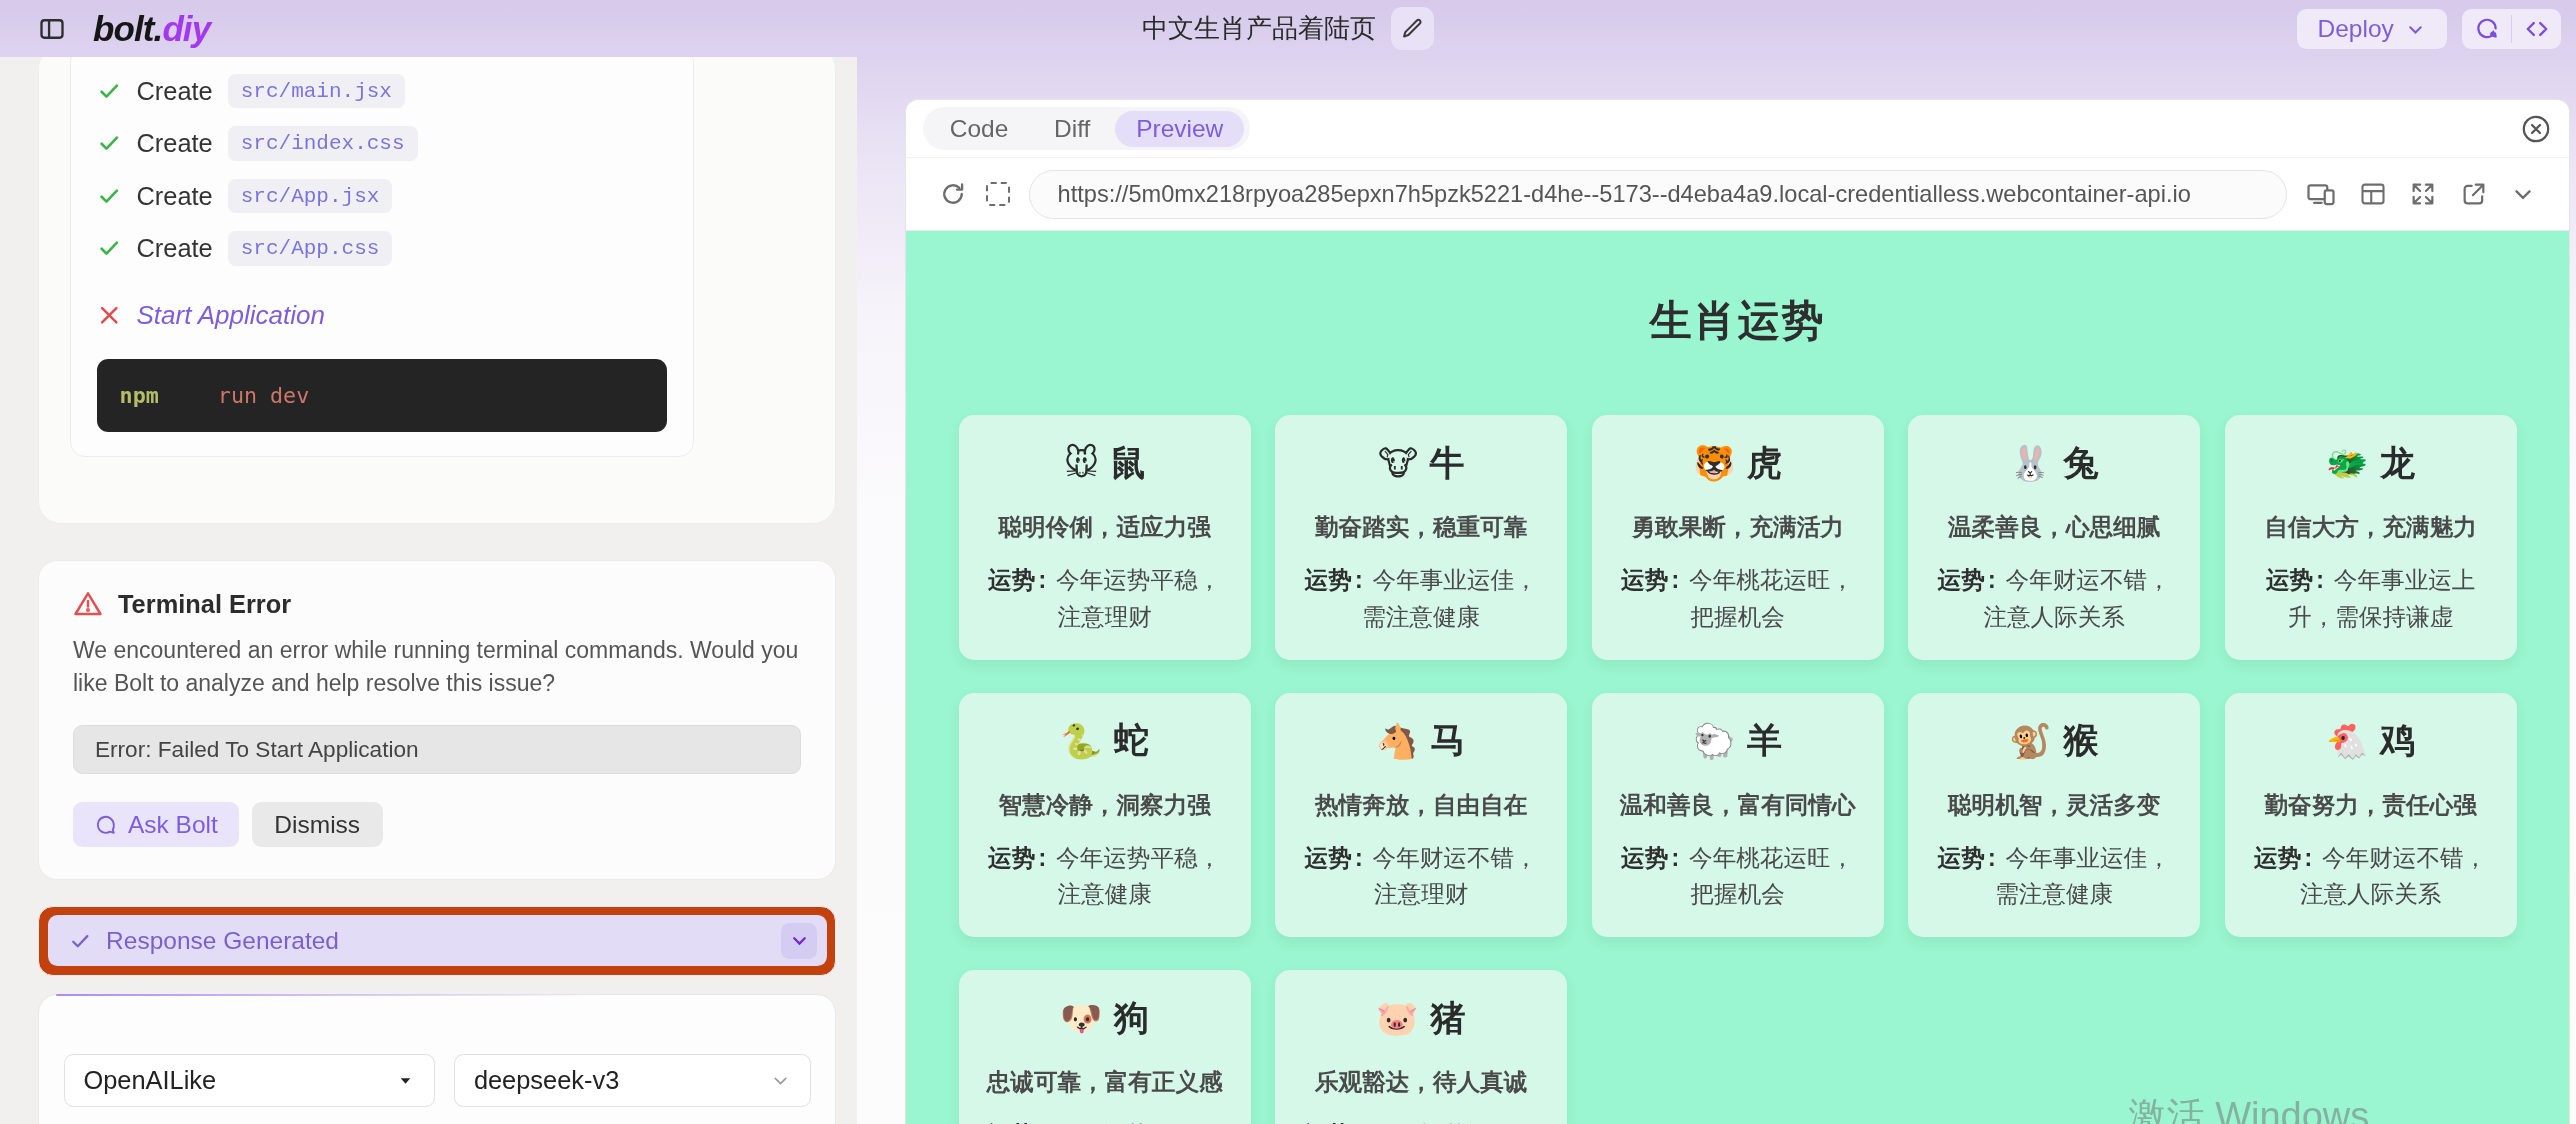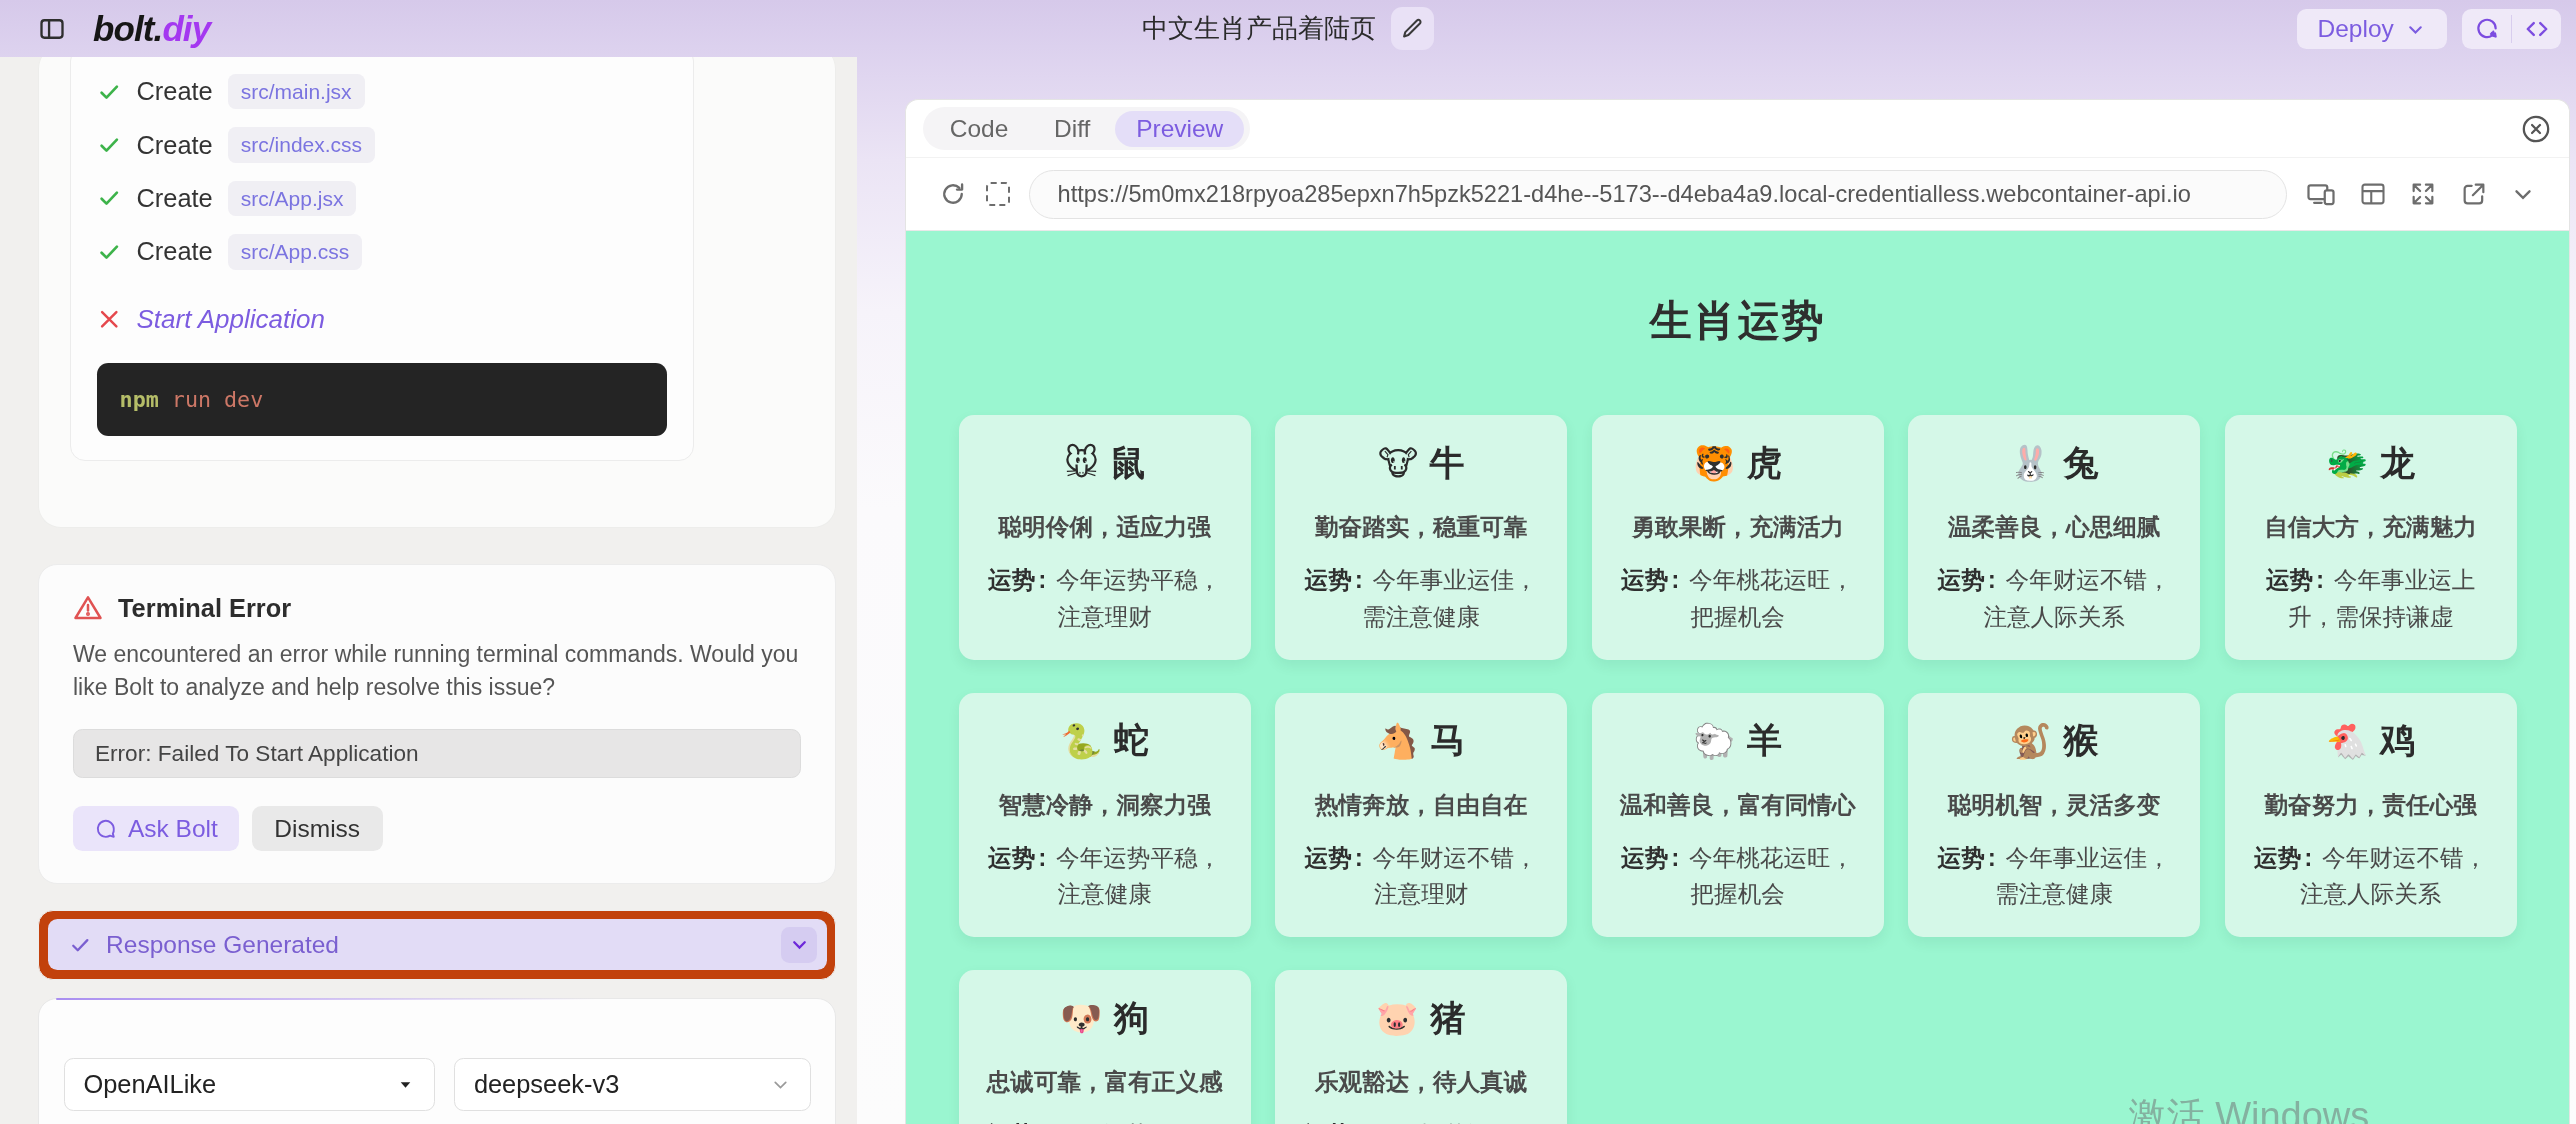--- a/index.html
+++ b/index.html
@@ -29,25 +29,25 @@
   .icon-group .divider { width:0.9px; height:28px; background:#d8cdee; }
 
   
   .chat-panel { position:absolute; left:0; top:57px; width:857px; bottom:0; background:#f1f0ee; overflow:hidden; }
   .chat-col { position:absolute; left:38px; right:21px; top:0; }
 
   .msg-card { background:#fbfbfa; border:0.9px solid #ededeb; border-radius:22.6px; border-top:none; padding:0 0 66px 0; margin-top:-11.3px; }
   .file-card { background:#fdfdfd; border:0.9px solid #ececec; border-radius:15px; margin:0 0 0 31px; width:624px; padding:9.4px 26px 24.5px; }
   .action-row { display:flex; align-items:center; gap:15px; margin-top:18px; }
   .action-verb { font-size:25.4px; color:#333; }
-  .file-chip { font-family:Liberation Sans, sans-serif; font-size:21px; color:#7b74e0; background:#f0eff4; border-radius:7.5px; padding:5.7px 13px; cursor:pointer; }
+  .file-chip { font-family:Liberation Mono, monospace; font-size:21px; color:#7b74e0; background:#f0eff4; border-radius:7.5px; padding:5.7px 13px; cursor:pointer; }
   .start-row { display:flex; align-items:center; gap:15px; margin-top:34px; }
   .start-label { font-size:26px; color:#7c5ce0; cursor:pointer;font-style:italic; }
   .term-block { margin-top:28px; background:#242424; border-radius:11.3px; height:73px; display:flex; align-items:center; padding:0 22.6px;
-                font-family:"DejaVu Sans Mono","Liberation Mono",monospace; font-size:21.7px; white-space:pre; }
+                font-family:"DejaVu Sans Mono","Liberation Mono",monospace; font-size:21.7px; white-space:pre;gap:46px; }
   .term-cmd { color:#b5bd68; font-weight:bold; }
   .term-rest { color:#cc7766; }
 
   .error-card { margin-top:36px; background:#fcfcfc; border:0.9px solid #ececec; border-radius:19px; padding:28px 34px 32px; }
   .error-head { display:flex; align-items:center; gap:15px; }
   .error-title { font-size:25.4px; font-weight:bold; color:#2d2d2d; }
   .error-msg { margin-top:15px; font-size:23px; line-height:1.42; color:#555; max-width:735px; }
   .error-detail { margin-top:26px; background:#e7e6e6; border:0.9px solid #dcdcdc; border-radius:9.4px; height:49px; display:flex; align-items:center;
                   padding:0 21px; font-size:22.6px; color:#444; }
   .error-actions { margin-top:28px; display:flex; gap:13px; }

